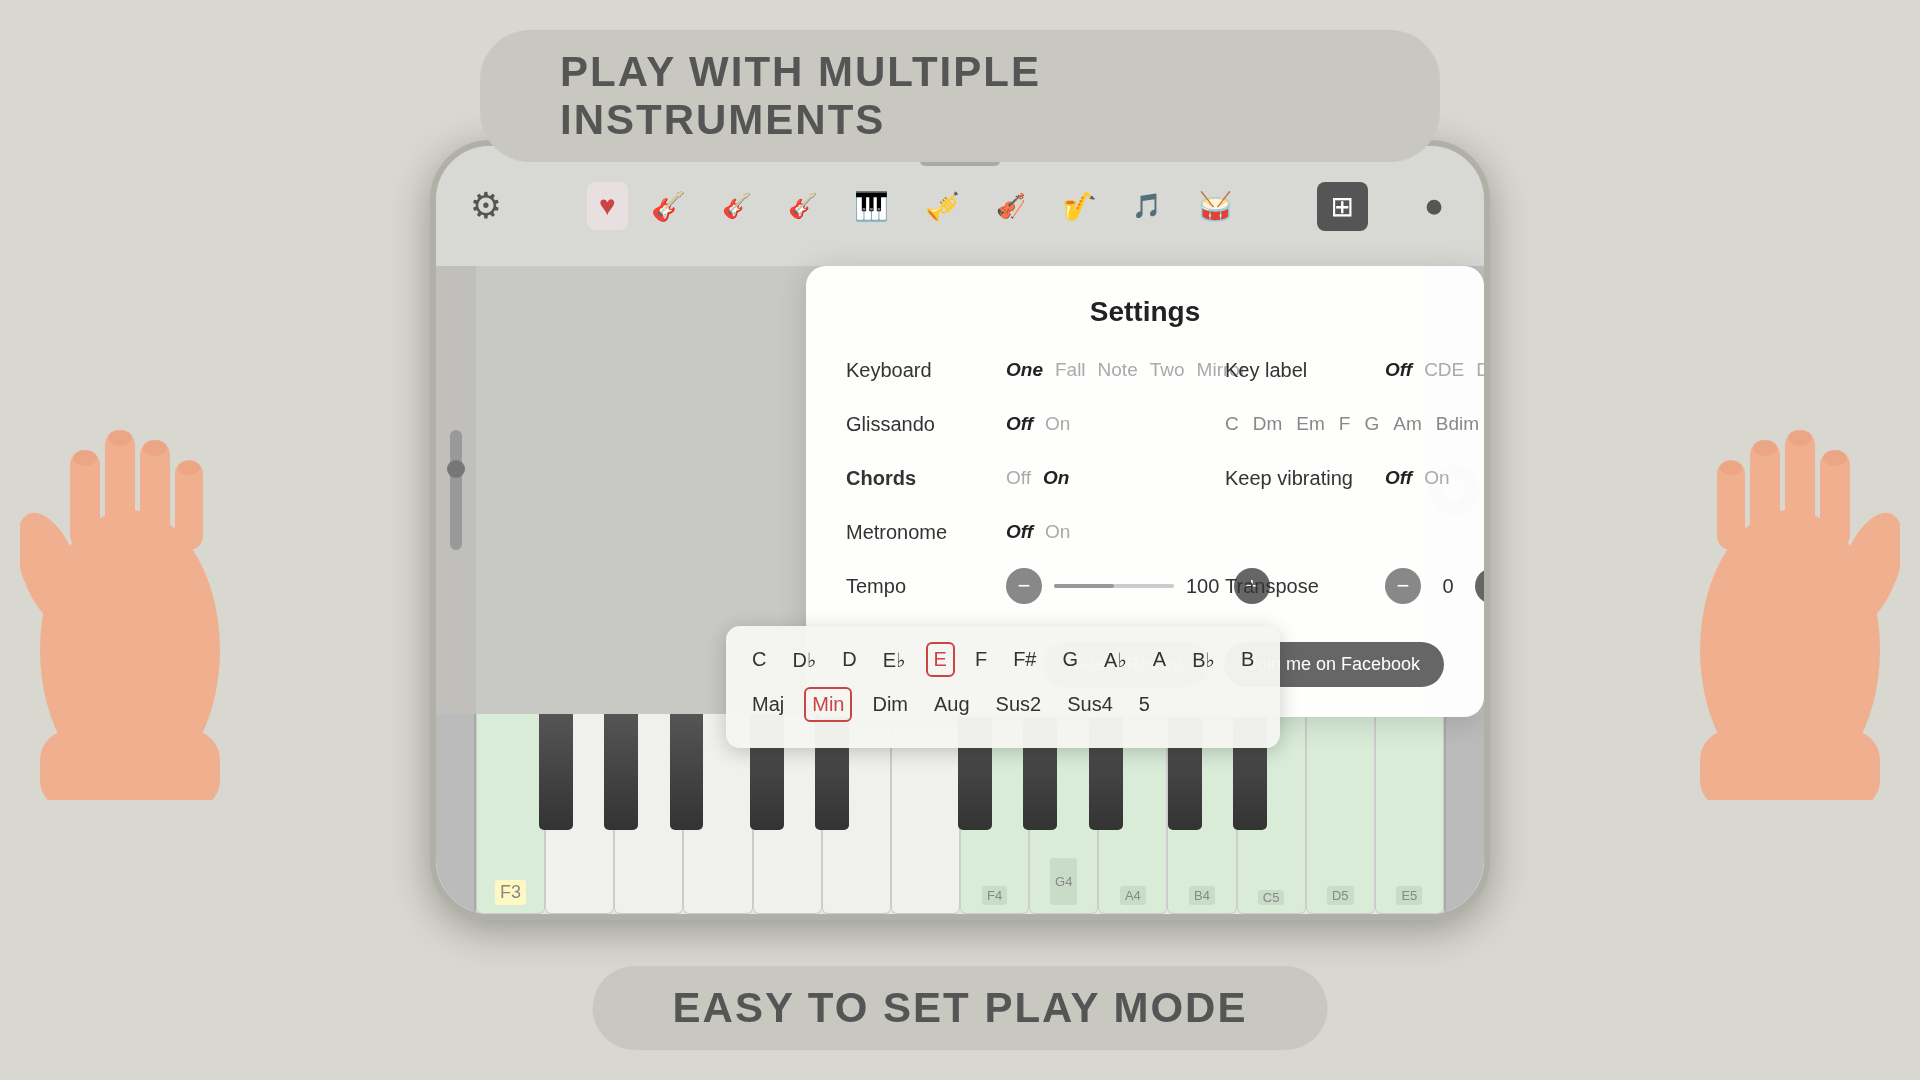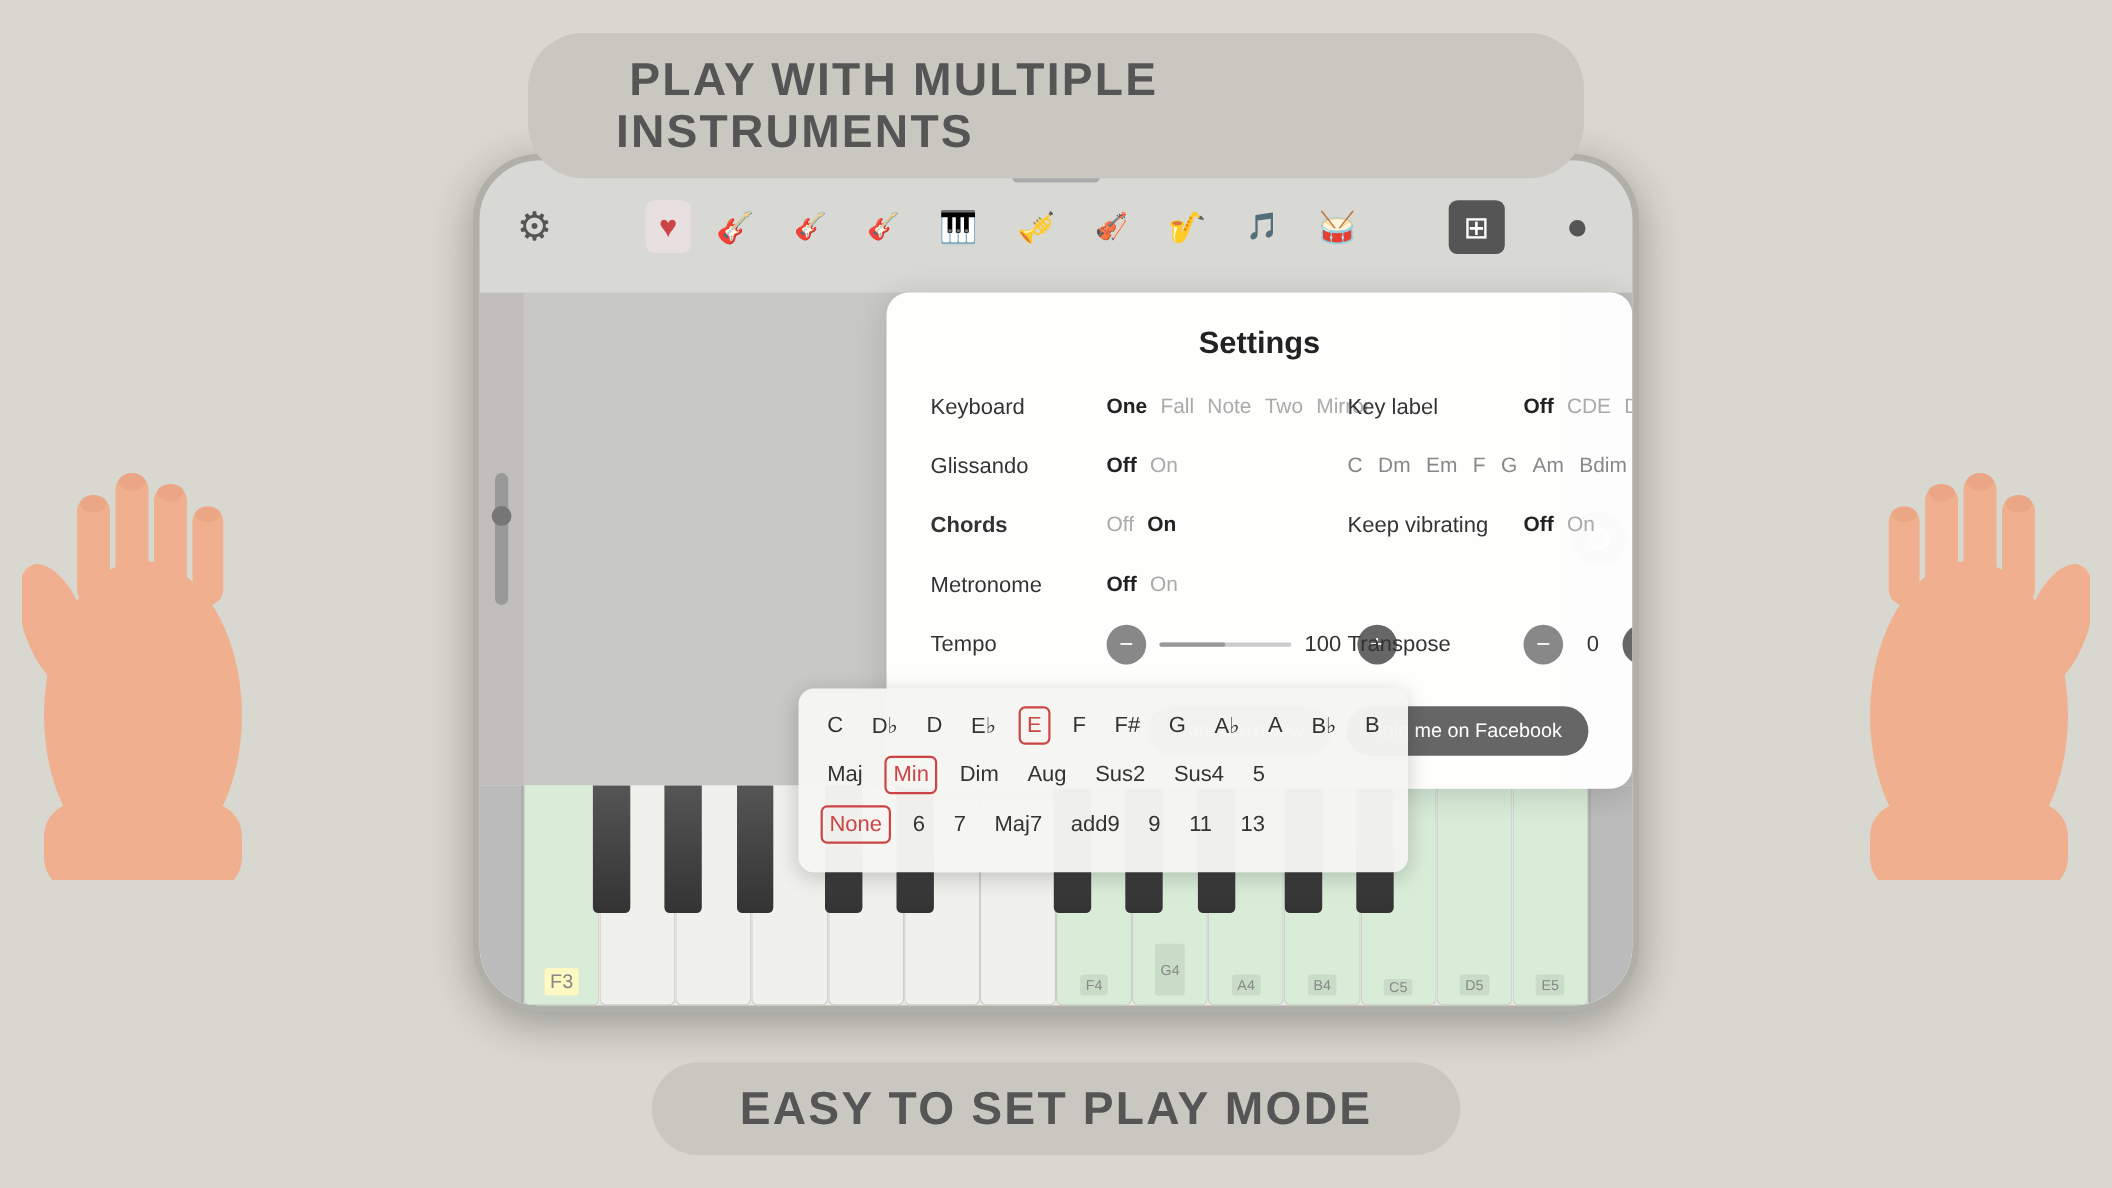--- a/index.html
+++ b/index.html
@@ -26,21 +26,20 @@
       border-radius: 50px;
       padding: 18px 80px;
       z-index: 10;
     }
     .top-banner-text {
       font-size: 42px;
       font-weight: 800;
       color: #555;
       letter-spacing: 2px;
       text-transform: uppercase;
-      margin-left: 12px;
     }
 
     
     .bottom-banner {
       position: absolute;
       bottom: 30px;
       left: 50%;
       transform: translateX(-50%);
       background: #c8c8c0;
       border-radius: 50px;
@@ -219,20 +218,21 @@
     }
 
     .opt {
       font-size: 19px;
       color: #aaa;
       cursor: pointer;
     }
     .opt.active {
       color: #222;
       font-weight: 600;
+      font-style: italic;
     }
 
     
     .tempo-slider {
       display: flex;
       align-items: center;
       gap: 12px;
     }
 
     .circle-btn {
@@ -685,30 +685,20 @@
       <div class="chord-row">
         <span class="chord-item">Maj</span>
         <span class="chord-item selected-outline">Min</span>
         <span class="chord-item">Dim</span>
         <span class="chord-item">Aug</span>
         <span class="chord-item">Sus2</span>
         <span class="chord-item">Sus4</span>
         <span class="chord-item">5</span>
       </div>
 
-      <div class="chord-row">
-        <span class="chord-item selected-outline">None</span>
-        <span class="chord-item">6</span>
-        <span class="chord-item">7</span>
-        <span class="chord-item">Maj7</span>
-        <span class="chord-item">add9</span>
-        <span class="chord-item">9</span>
-        <span class="chord-item">11</span>
-        <span class="chord-item">13</span>
-      </div>
     </div>
 
     <div class="piano-area">
       <div style="width:40px; background:#bbb; border-right:2px solid #aaa;"></div>
       <div class="white-keys" style="position:relative;">
 
         <div class="wk" data-label="F3" style="background:#d8ecd8;">
           <span style="font-size:18px;color:#888;background:#fef9c3;padding:2px 5px;border-radius:3px;position:absolute;bottom:8px;">F3</span>
         </div>
         <div class="wk"></div>

